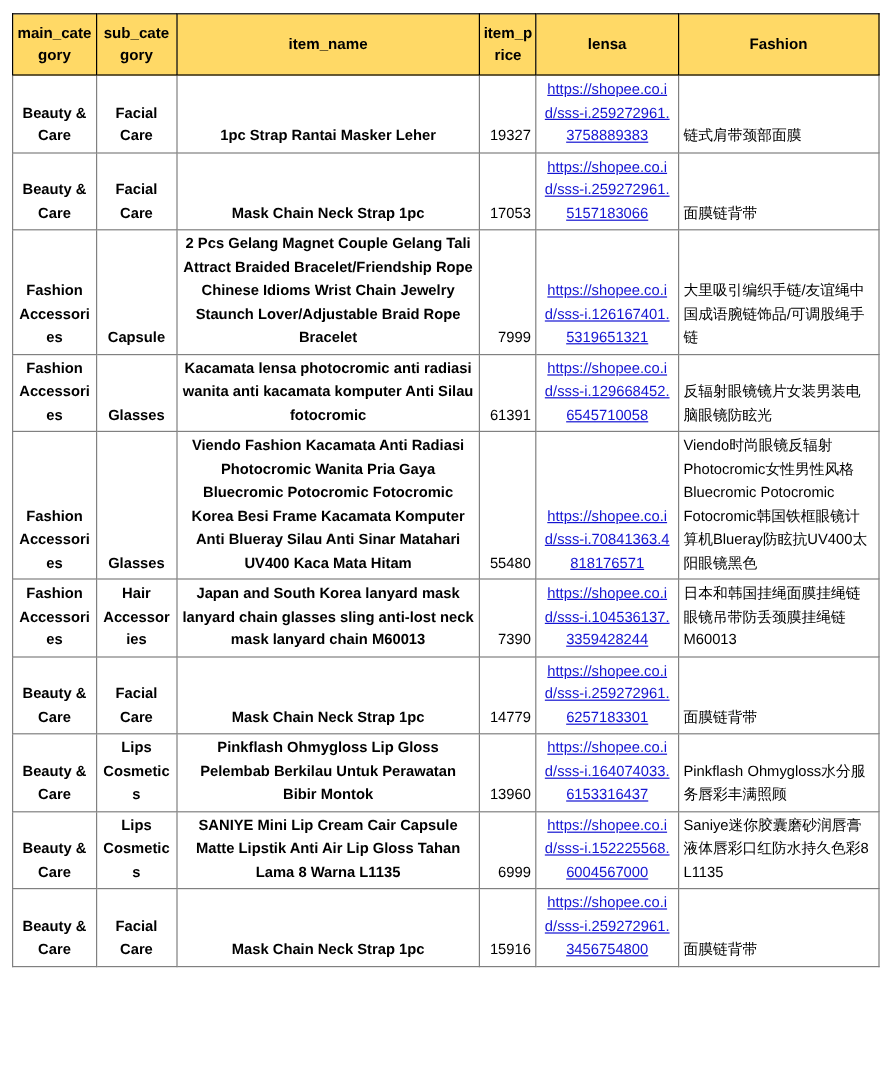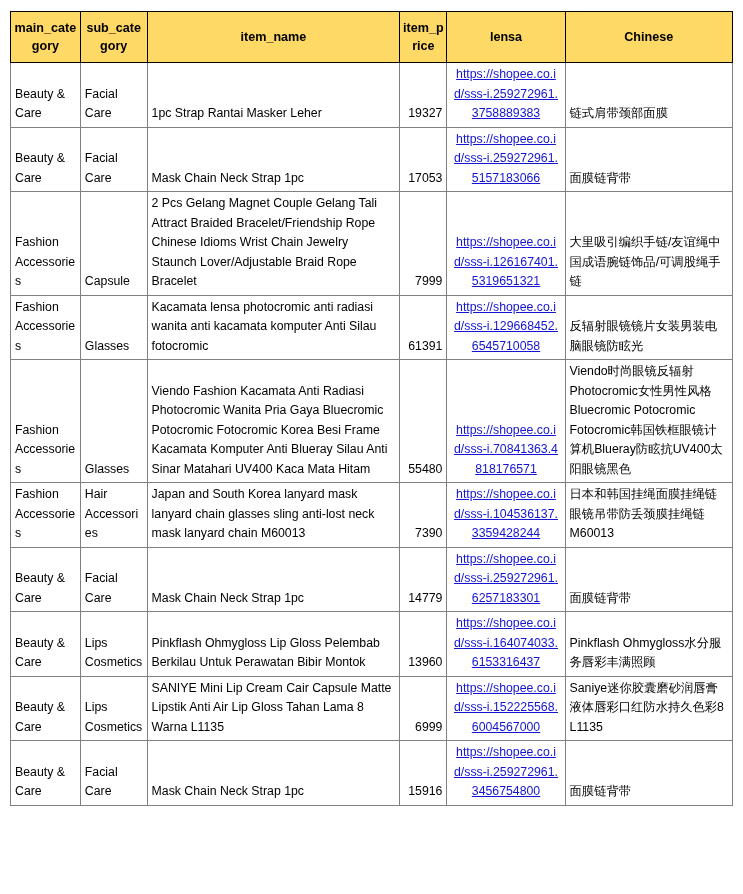--- a/index.html
+++ b/index.html
@@ -57,21 +57,22 @@
   col.c-main  { width: 68px; }
   col.c-sub   { width: 65px; }
   col.c-name  { width: 246px; }
   col.c-price { width: 46px; }
   col.c-link  { width: 115px; }
   col.c-cn    { width: 163px; }
 
   td.cell-main,
   td.cell-sub,
   td.cell-name {
-    text-align: left;
+    text-align: center;
+    font-weight: bold;
   }
   td.cell-price {
     text-align: right;
     white-space: nowrap;
     padding-right: 5px;
   }
   td.cell-link {
     text-align: center;
     padding-left: 5px;
     padding-right: 2px;
@@ -110,21 +111,21 @@
       <col class="c-link">
       <col class="c-cn">
     </colgroup>
     <thead>
       <tr>
         <th>main_category</th>
         <th>sub_category</th>
         <th>item_name</th>
         <th>item_price</th>
         <th>lensa</th>
-        <th>Chinese</th>
+        <th>Fashion</th>
       </tr>
     </thead>
     <tbody id="table-body">
         <tr>
           <td class="cell-main">Beauty &amp; Care</td>
           <td class="cell-sub">Facial Care</td>
           <td class="cell-name">1pc Strap Rantai Masker Leher</td>
           <td class="cell-price">19327</td>
           <td class="cell-link"><span class="link-text">https://shopee.co.id/sss-i.259272961.3758889383</span></td>
           <td class="cell-cn">链式肩带颈部面膜</td>

